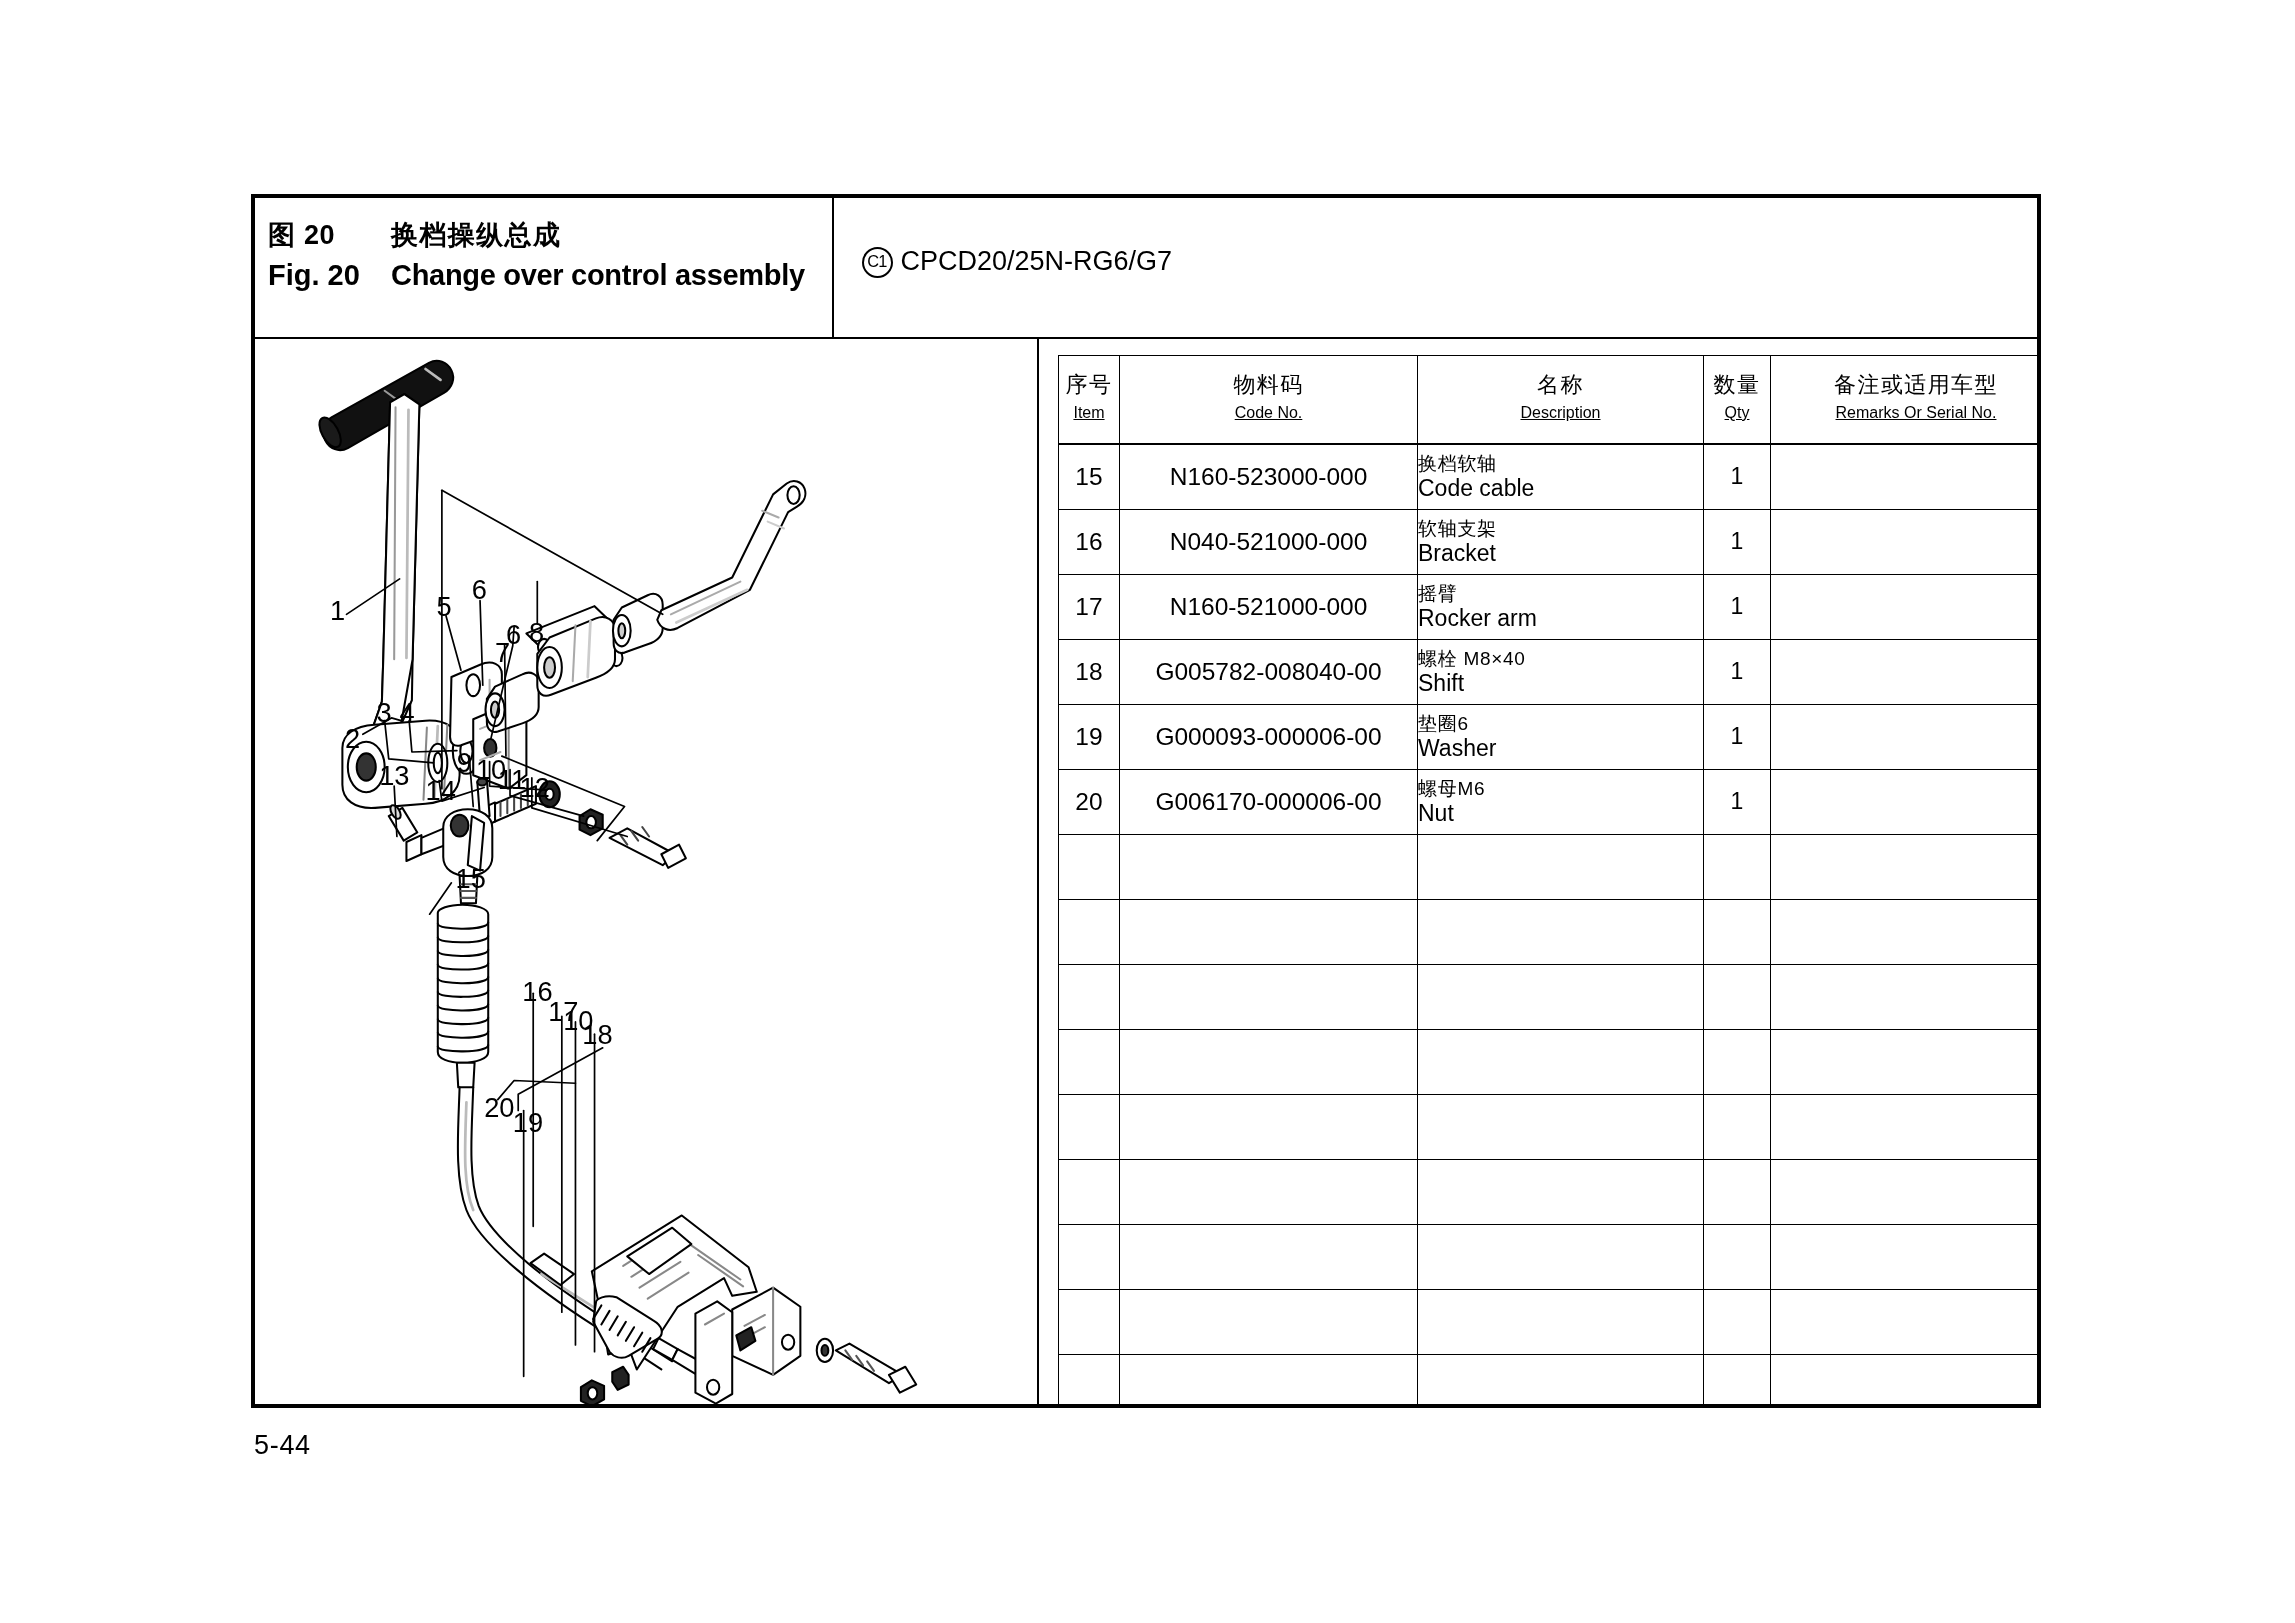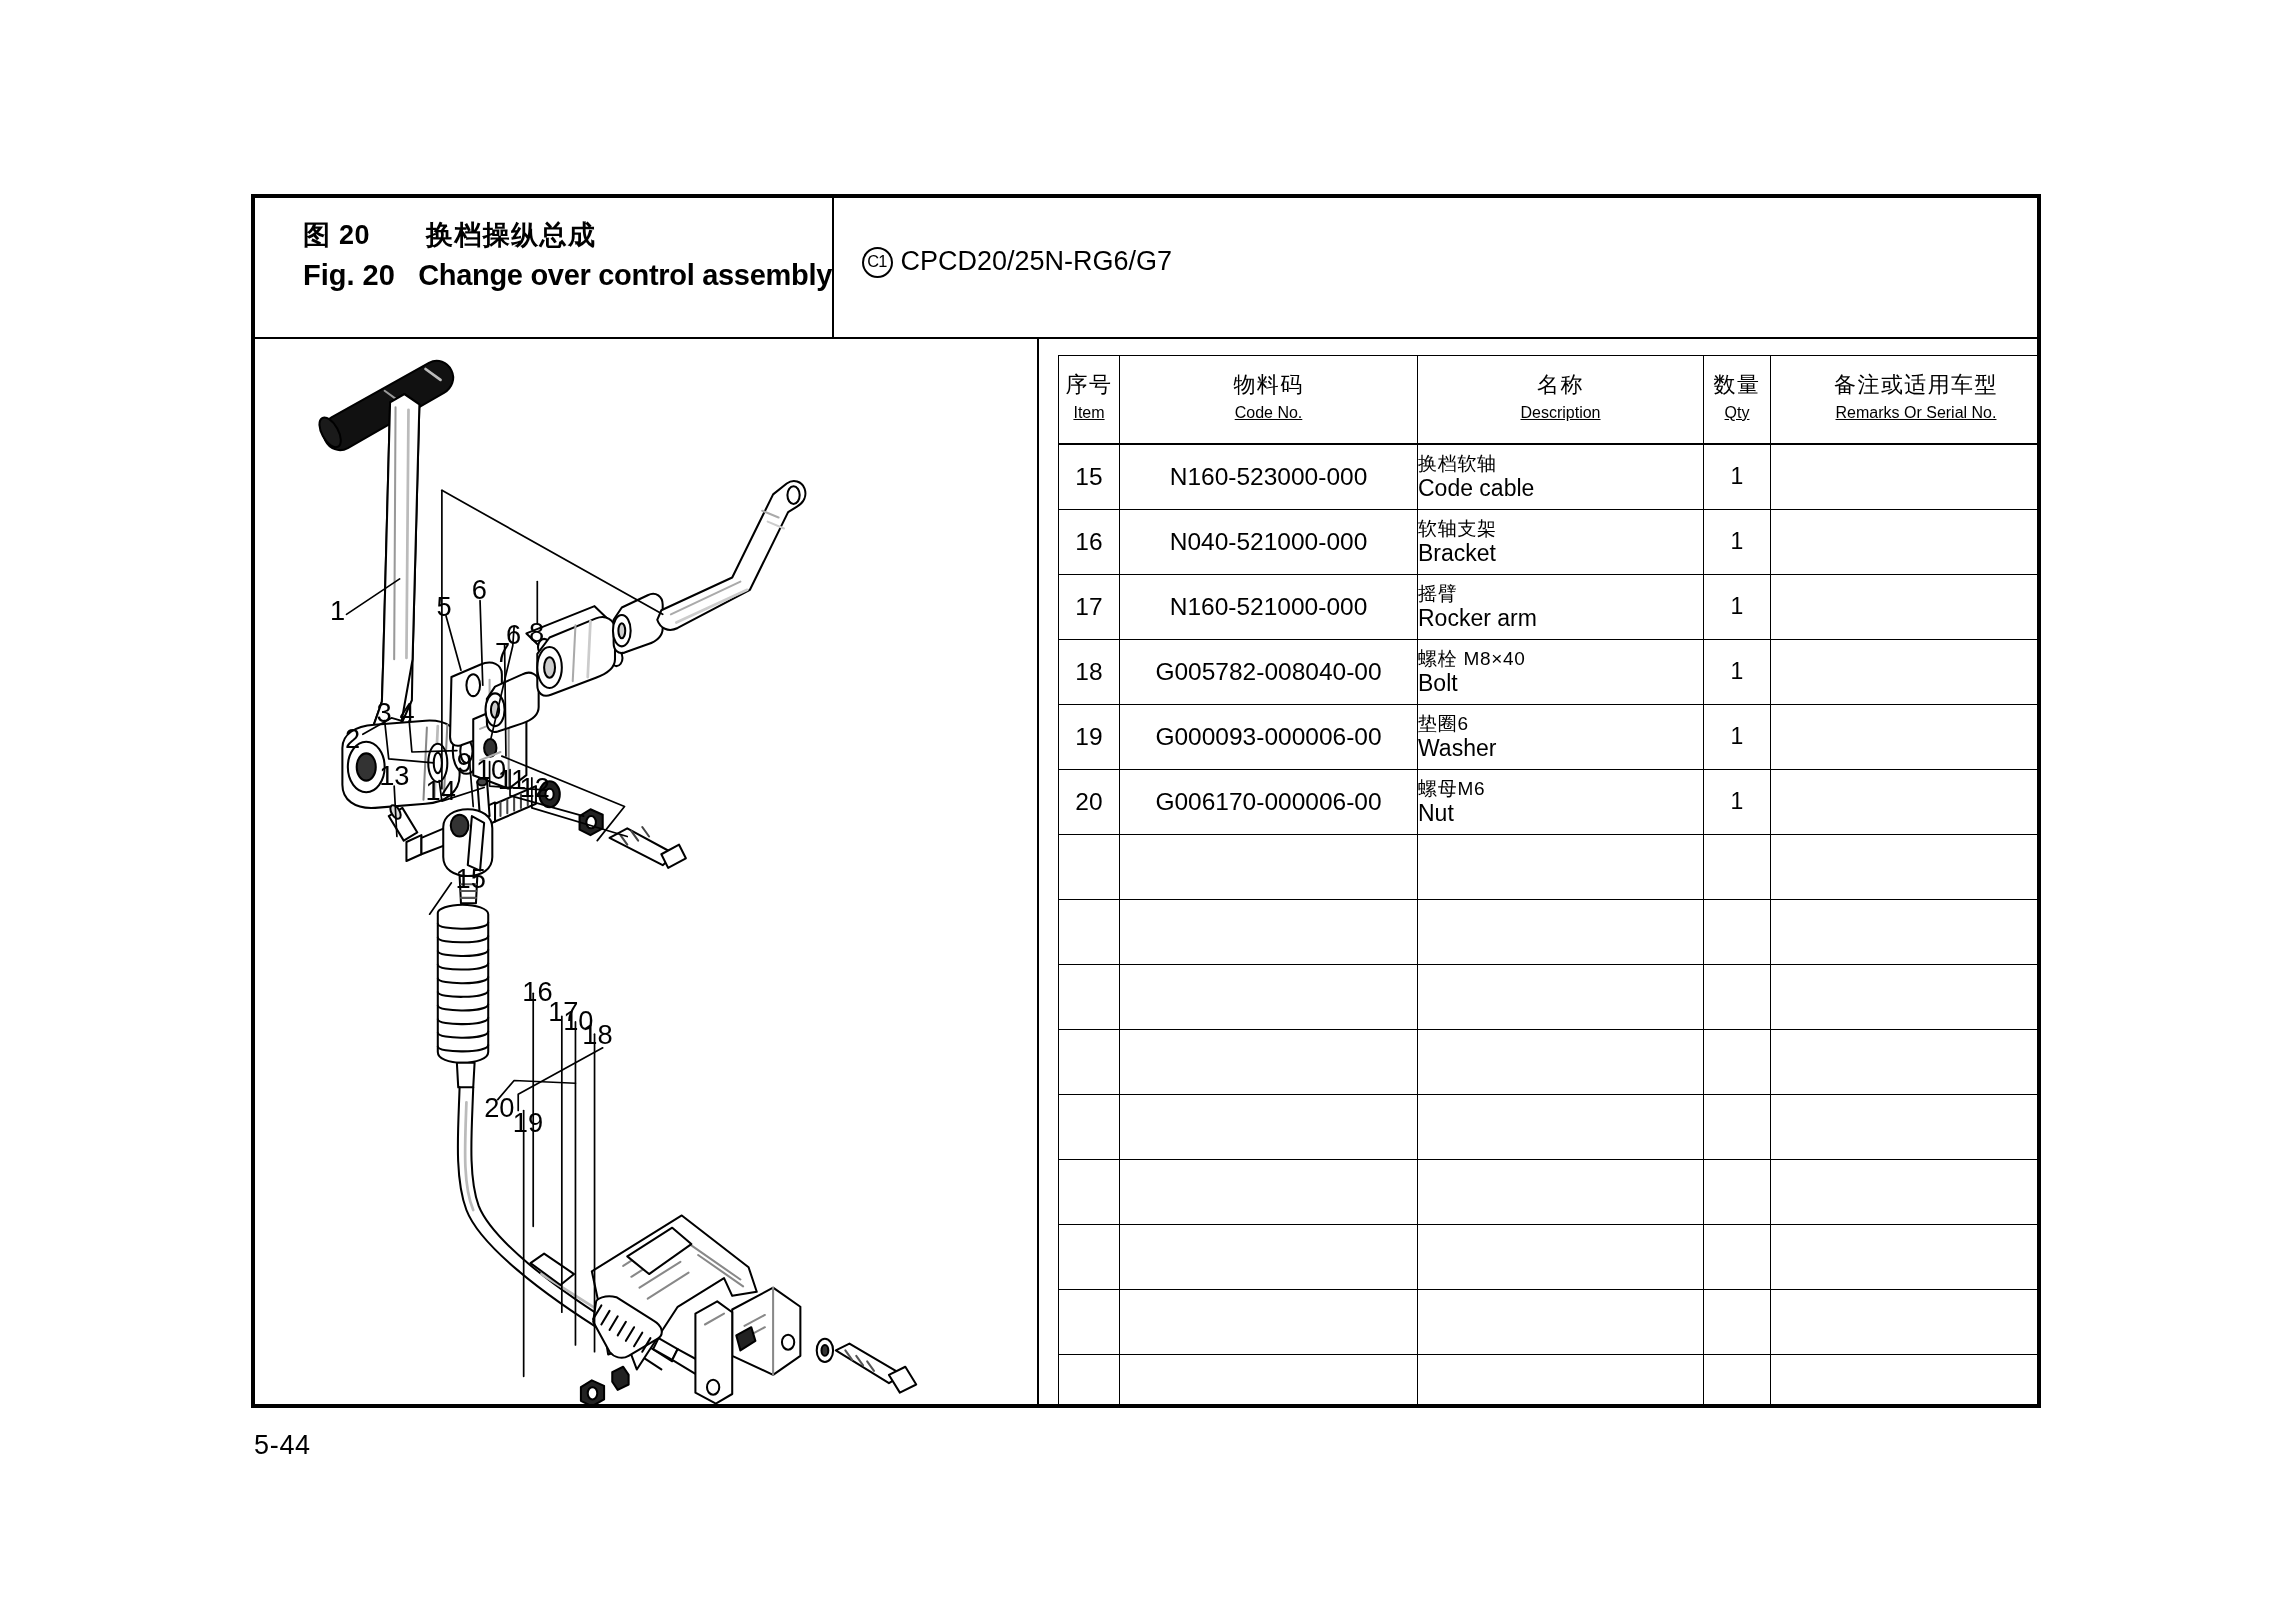--- a/index.html
+++ b/index.html
@@ -37,21 +37,21 @@
     border-bottom: 2.7px solid #000;
     box-sizing: border-box;
   }
   #fig-title-cell {
     position: absolute;
     left: 0; top: 0;
     width: 579px;
     height: 100%;
     border-right: 2.7px solid #000;
     box-sizing: border-box;
-    padding: 19px 0 0 48px;
+    padding: 19px 0 0 13px;
   }
   .title-line {
     display: flex;
     align-items: baseline;
     white-space: nowrap;
   }
   .title-line.cn {
     font-size: 27px;
     font-weight: bold;
     margin-bottom: 5.5px;
@@ -535,21 +535,21 @@
               <span class="desc-en">Rocker arm</span>
             </td>
             <td class="qty-cell">1</td>
             <td class="remarks-cell"></td>
           </tr>
           <tr>
             <td class="item-cell">18</td>
             <td class="code-cell">G005782-008040-00</td>
             <td class="desc-cell">
               <span class="desc-cn">螺栓 M8×40</span>
-              <span class="desc-en">Bolt</span>
+              <span class="desc-en">Shift</span>
             </td>
             <td class="qty-cell">1</td>
             <td class="remarks-cell"></td>
           </tr>
           <tr>
             <td class="item-cell">19</td>
             <td class="code-cell">G000093-000006-00</td>
             <td class="desc-cell">
               <span class="desc-cn">垫圈6</span>
               <span class="desc-en">Washer</span>

